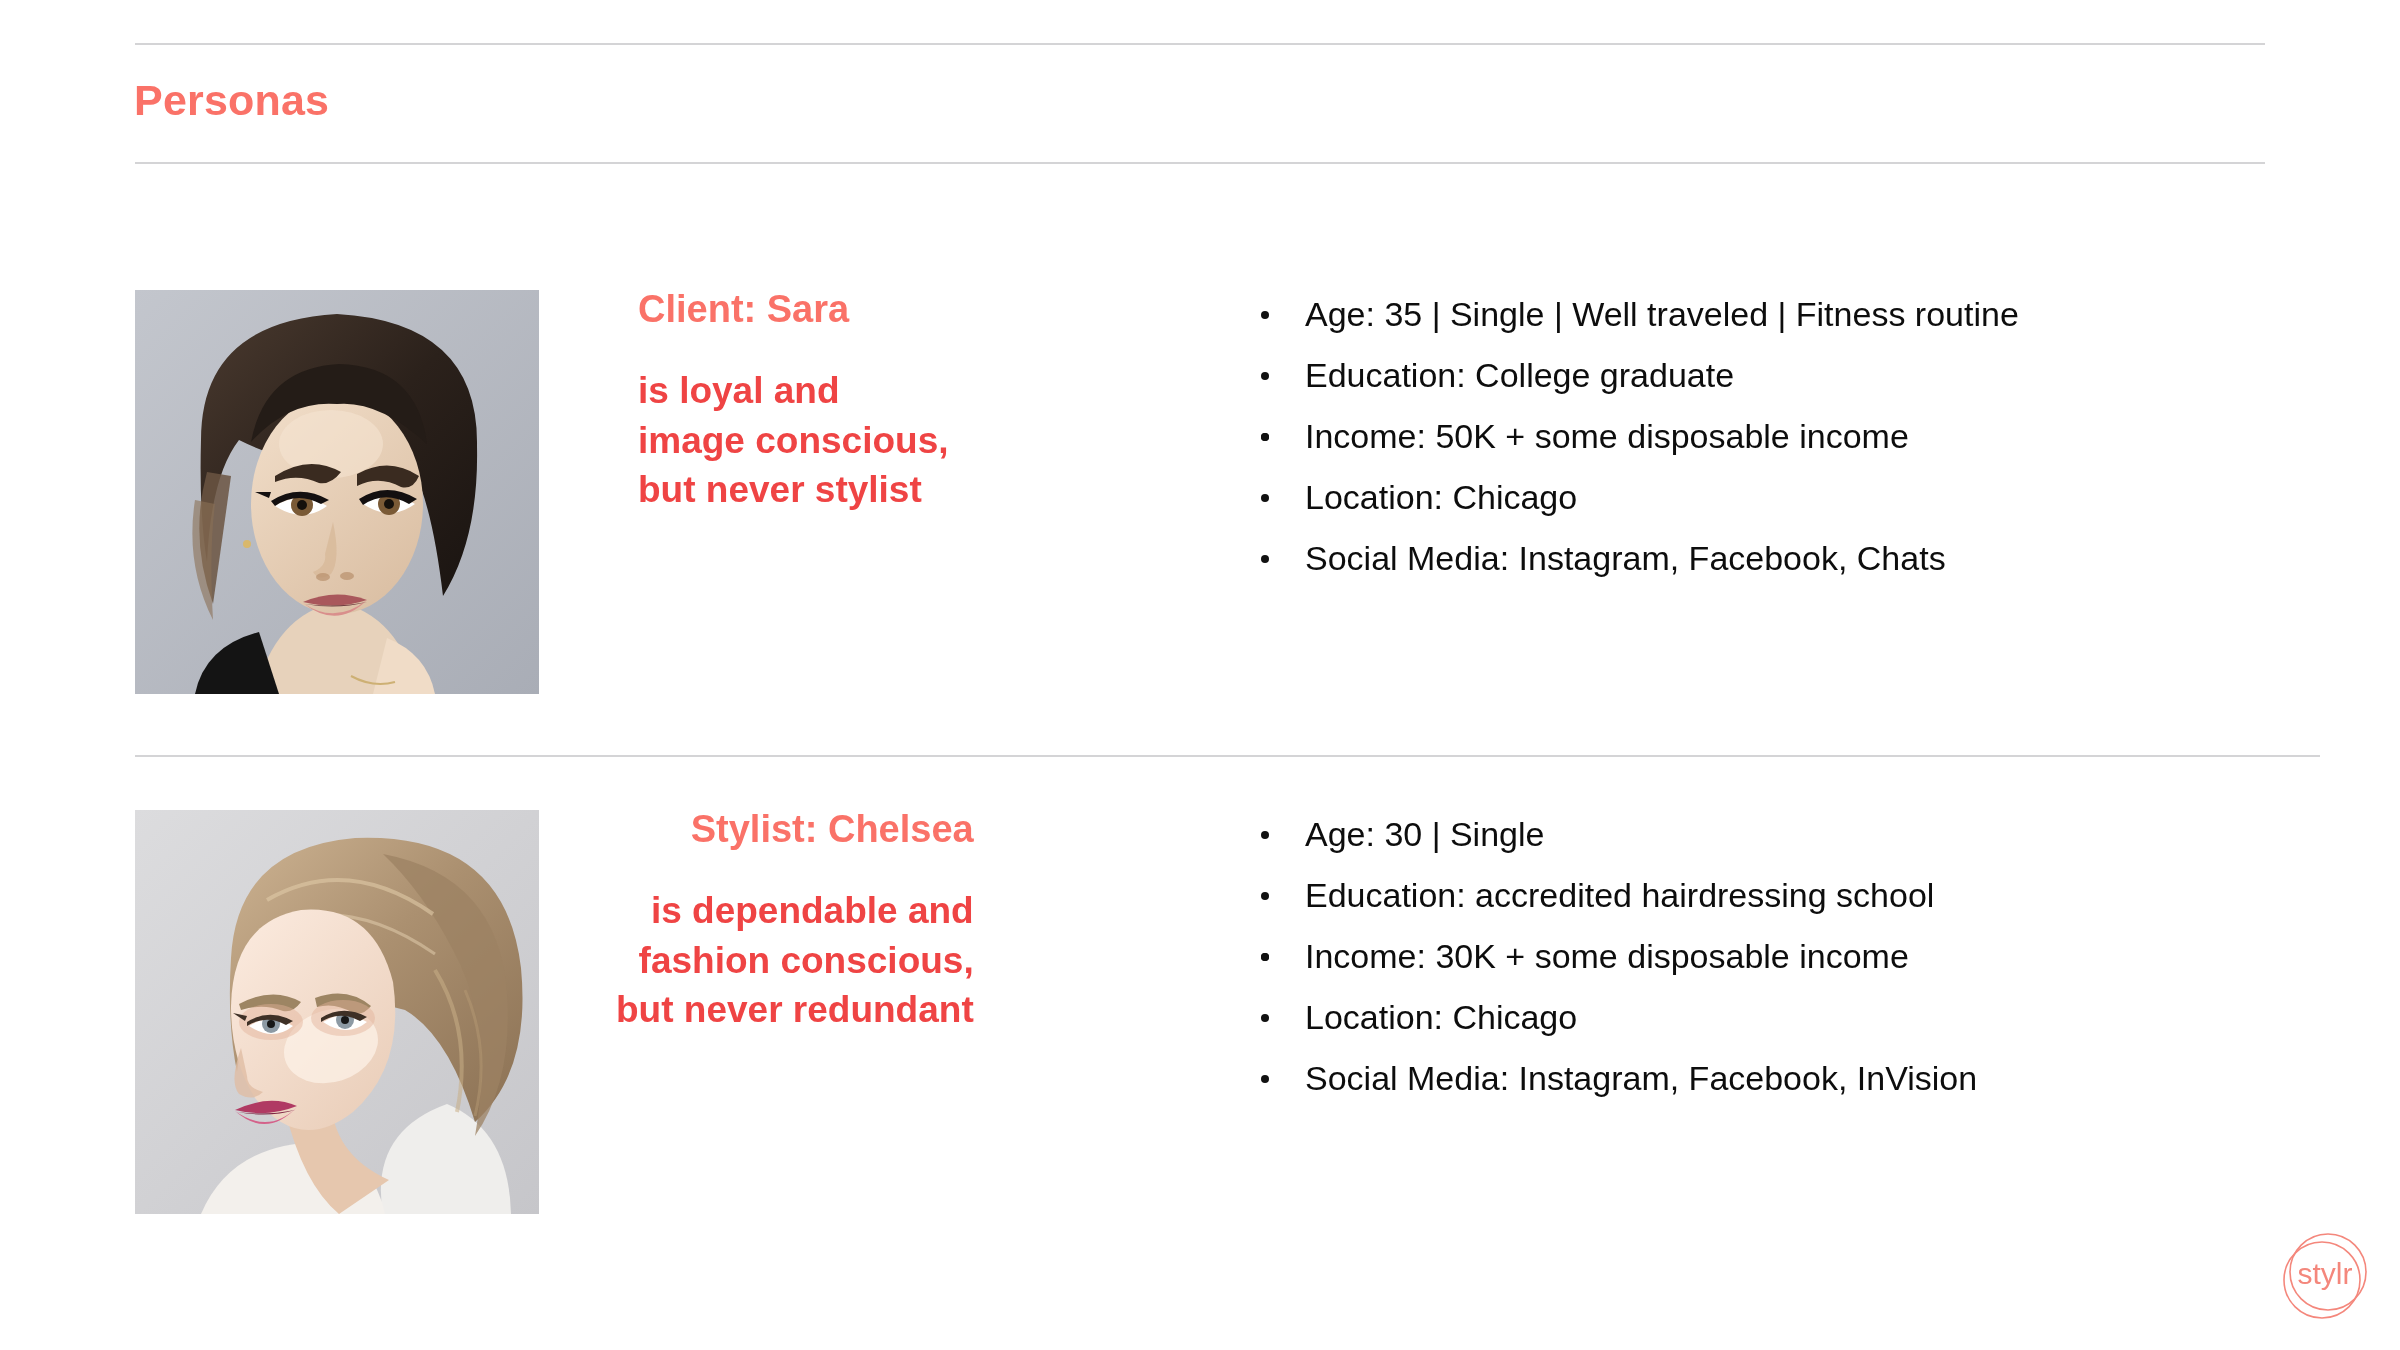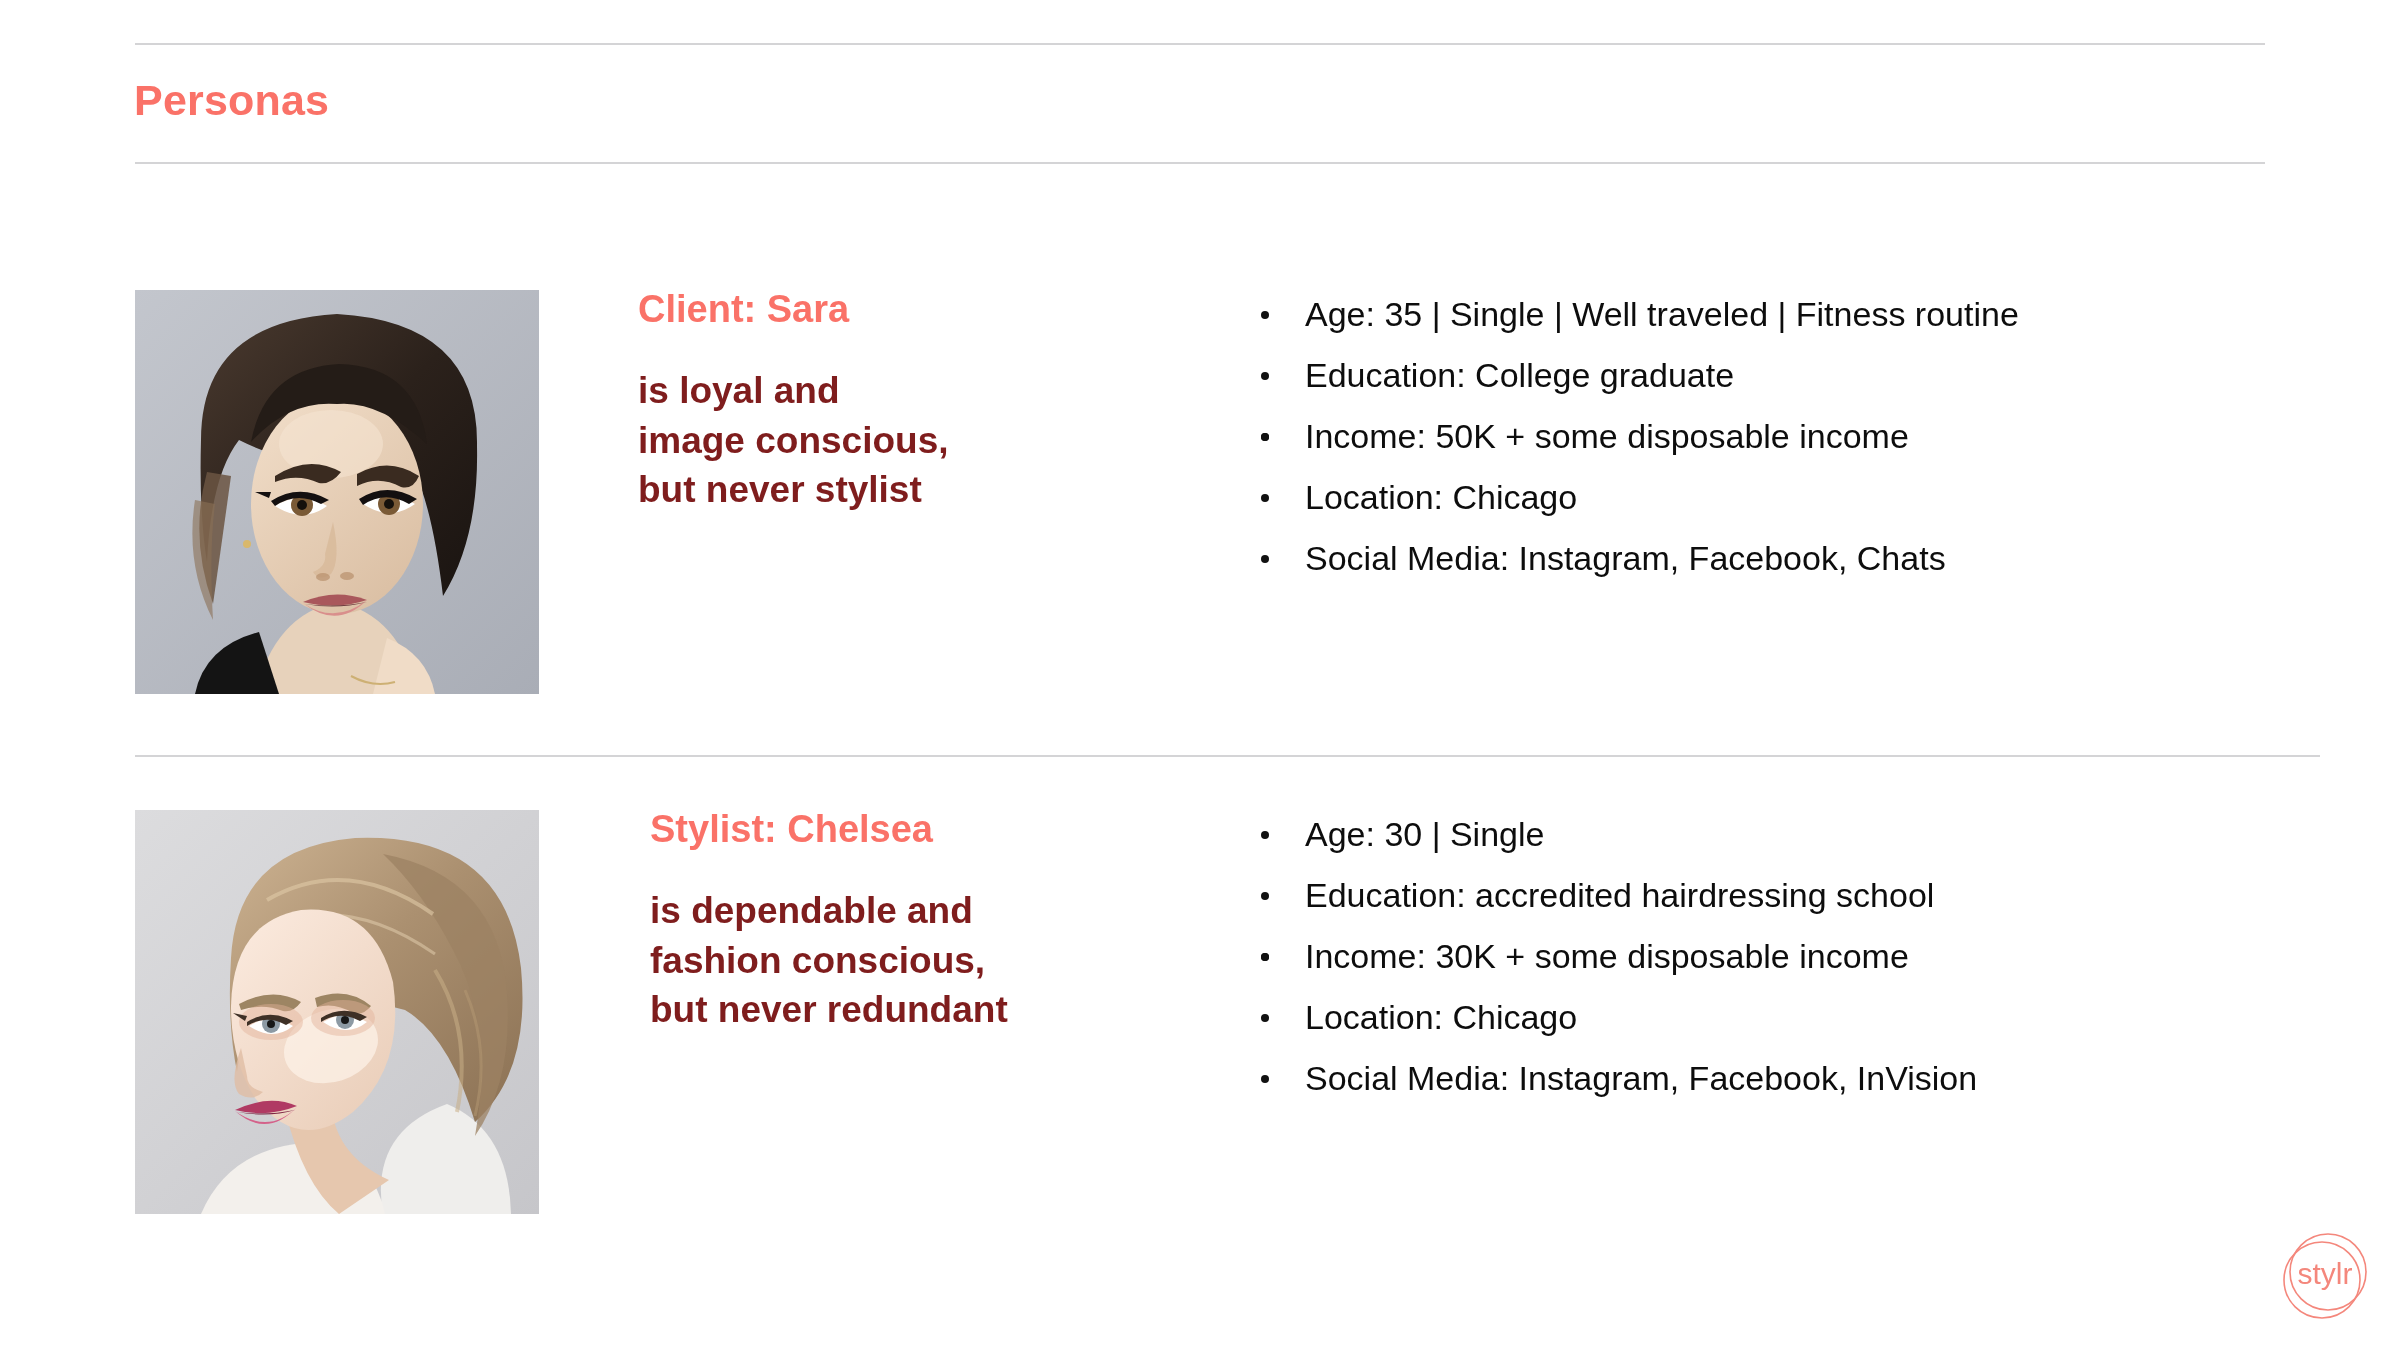--- a/index.html
+++ b/index.html
@@ -77,34 +77,34 @@
     overflow: hidden;
     background: #b9bcc4;
   }
   .photo svg { display: block; width: 404px; height: 404px; }
 
   .persona-copy {
     position: absolute;
     top: 0;
   }
   .p1 .persona-copy { left: 638px; }
-  .p2 .persona-copy { left: 650px; }
+  .p2 .persona-copy { left: 616px; text-align: right; }
 
   .persona-name {
     font-size: 38px;
     font-weight: bold;
     color: #fa7268;
     line-height: 1;
     margin: 0 0 38px 0;
     white-space: nowrap;
   }
   .persona-tagline {
     font-size: 37px;
     font-weight: bold;
-    color: #7f1d1d;
+    color: #ef4444;
     line-height: 1.34;
     margin: 0;
     white-space: nowrap;
   }
 
   .persona-facts {
     position: absolute;
     left: 1255px;
     top: -6px;
     margin: 0;

